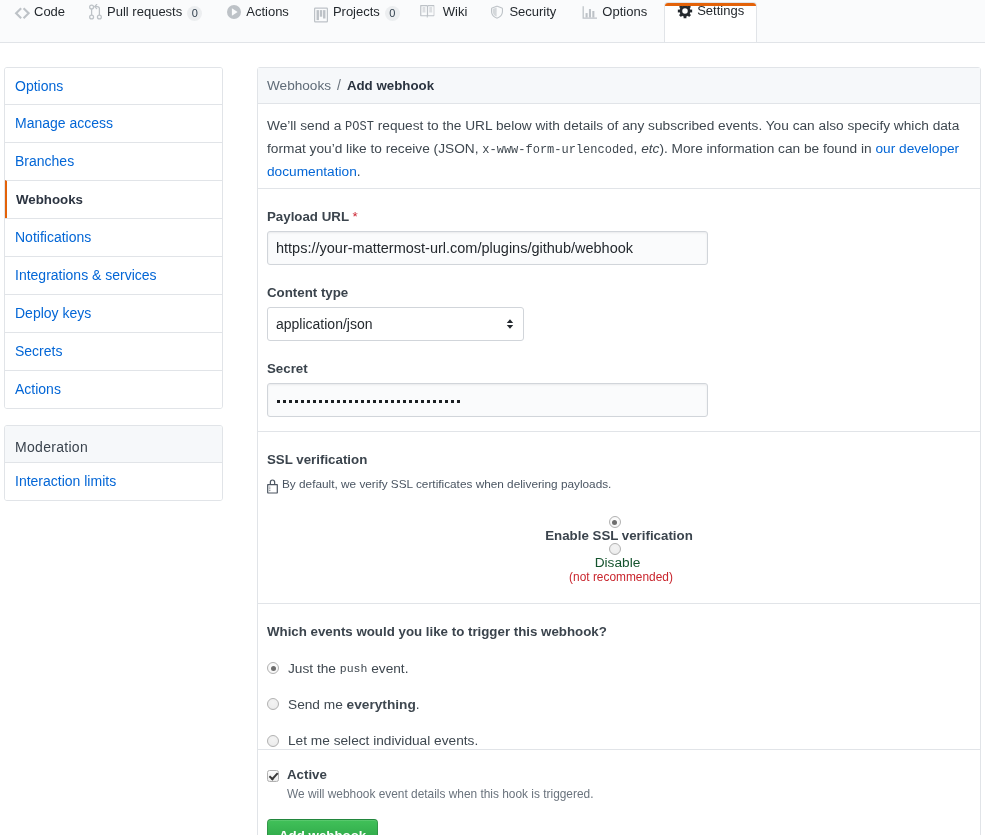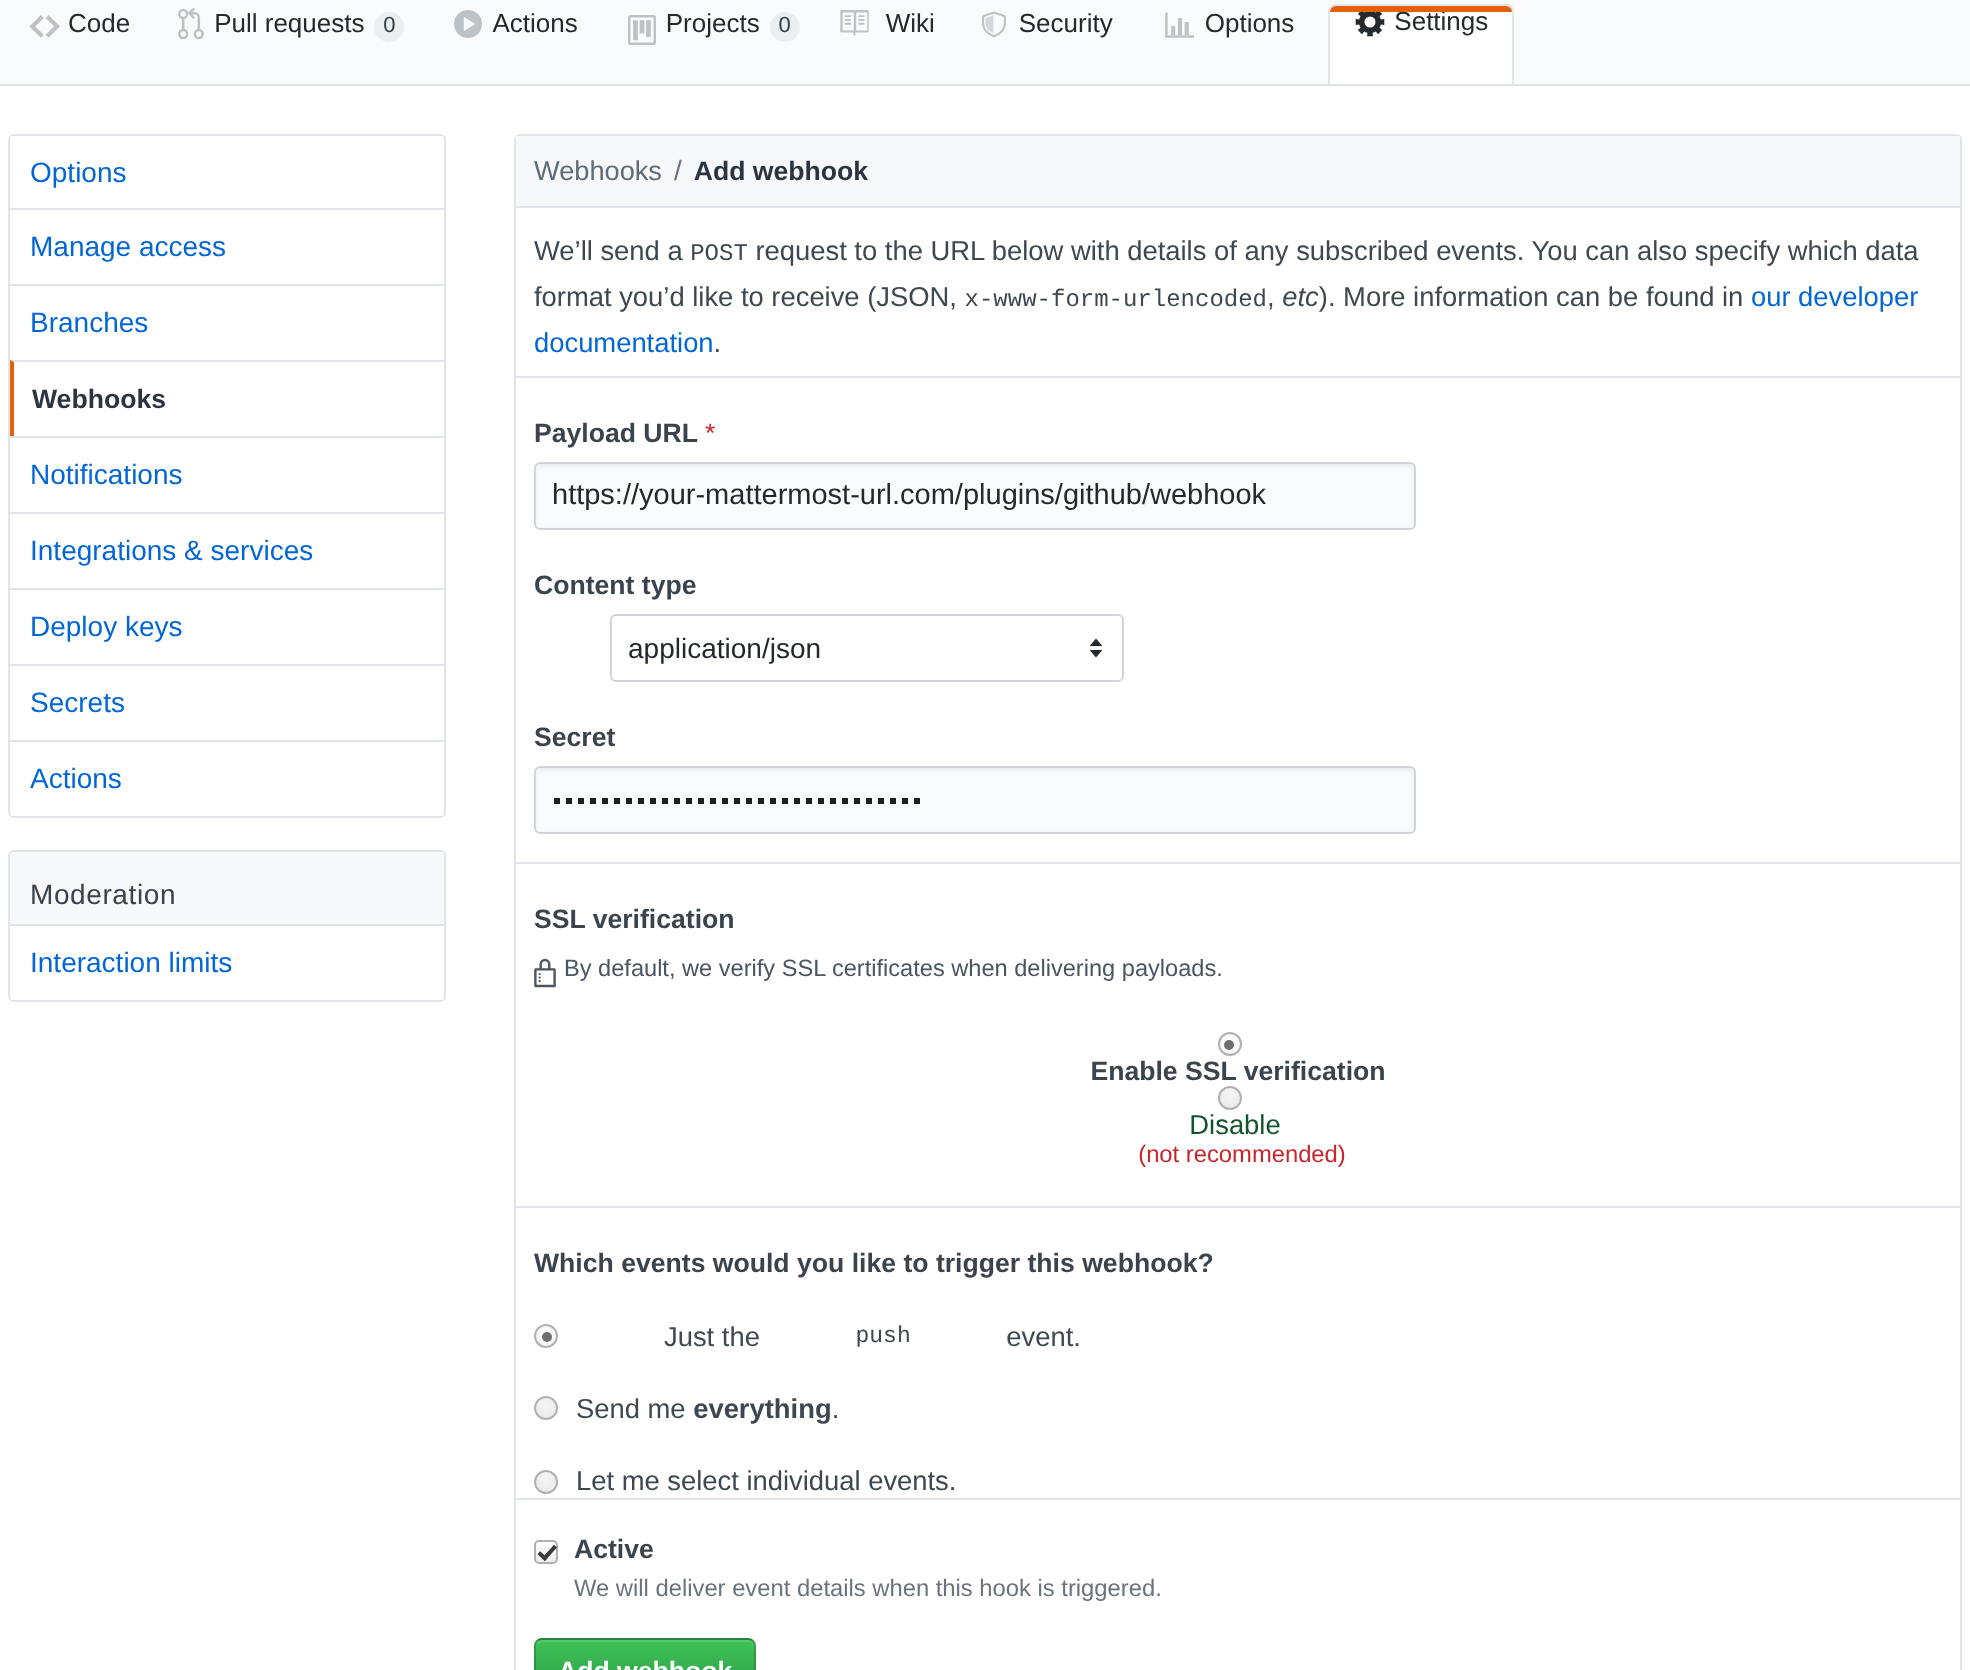--- a/index.html
+++ b/index.html
@@ -53,21 +53,21 @@
   .fgroup{padding-top:19px;}
   .fgroup+.fgroup{padding-top:19px;}
   .flabel{font-size:13.3px;font-weight:700;color:#3b444d;line-height:17px;margin-bottom:6px;letter-spacing:0;}
   .req{color:#cb2431;font-weight:400;}
   .tinput{box-sizing:border-box;width:441px;height:34px;border:1px solid #d1d5da;border-radius:3px;
           background:#fafbfc;padding:6px 8px;font-size:14.5px;color:#24292e;
           font-family:"Liberation Sans",sans-serif;outline:none;box-shadow:inset 0 1px 2px rgba(27,31,35,0.075);}
   .sel{box-sizing:border-box;width:257px;height:34px;border:1px solid #d1d5da;border-radius:3px;
        background:#fff;padding:6px 24px 6px 8px;font-size:14px;color:#24292e;
        font-family:"Liberation Sans",sans-serif;outline:none;
-       -webkit-appearance:none;appearance:none;position:relative;margin-left:38px;}
+       -webkit-appearance:none;appearance:none;position:relative;}
   .selwrap{position:relative;display:inline-block;}
   .selarrow{position:absolute;right:9px;top:9px;width:10px;height:16px;pointer-events:none;}
 
   .pwdots{font-size:0;line-height:0;display:inline-block;}
   .pwdots i{display:inline-block;width:3px;height:3px;background:#1b1f23;margin-right:3px;vertical-align:2px;}
 
   .ssl-note{font-size:11.8px;color:#4a5562;line-height:16px;display:flex;align-items:flex-end;margin-top:6px;}
   .ssl-note .lockicon{margin-right:4px;display:inline-flex;width:11px;height:15px;color:#4c5561;position:relative;top:2px;}
   .radio{-webkit-appearance:none;appearance:none;width:12px;height:12px;margin:0 9px 0 0;flex:0 0 auto;
          border-radius:50%;border:1px solid #b1b1b1;
@@ -82,21 +82,21 @@
   .cbx:checked:after{content:"";position:absolute;left:3.4px;top:0.4px;width:3.3px;height:7.2px;
        border:solid #3a3a3a;border-width:0 2.1px 2.1px 0;transform:rotate(42deg);}
   .sslopt{margin-top:24px;display:flex;align-items:center;flex-direction:column;}
   .sslopt .b{font-weight:700;font-size:13.3px;color:#3b444d;}
   .sslopt .dis{color:#14532d;font-size:13.7px;margin-left:-3px;}
   .sslopt .disnote{color:#c9252d;font-size:11.9px;margin-left:4px;}
   .sslopt .gap{width:15.5px;}
 
   .evhead{font-size:13.3px;font-weight:700;color:#3b444d;line-height:17px;padding-top:19px;margin-bottom:-3px;}
   .evrow{display:flex;align-items:center;font-size:13.7px;color:#3f4850;line-height:17px;margin-top:19.3px;}
-  .evhead + .evrow{margin-top:22.5px;gap:44px;}
+  .evhead + .evrow{margin-top:22.5px;}
   .evrow code{font-family:"Liberation Mono",monospace;font-size:11.5px;}
   .evrow span,.intro span{white-space:pre-wrap;}
   .evrow b{font-weight:600;}
 
   .active-row{display:flex;align-items:flex-start;font-size:13.3px;padding-top:17px;}
   .active-label{font-weight:700;font-size:13.3px;color:#3b444d;line-height:16px;}
   .active-note{font-size:11.9px;color:#6a737d;line-height:17px;margin-top:3px;}
 
   .btn{display:inline-block;margin:16px 0 0 0;padding:0 11px;height:34px;line-height:32px;
        font-size:13.3px;font-weight:700;color:#fff;border:1px solid rgba(27,31,35,0.22);border-radius:4px;
@@ -297,19 +297,19 @@
       <input type="radio" class="radio" name="ev" style="">
       <span>Let me select individual events.</span>
     </div>
   </div>
 
   <div class="sec">
     <div class="active-row">
       <input type="checkbox" class="cbx" checked="" style="">
       <div>
         <div class="active-label">Active</div>
-        <div class="active-note">We will deliver event details when this hook is triggered.</div>
+        <div class="active-note">We will webhook event details when this hook is triggered.</div>
       </div>
     </div>
     <button class="btn">Add webhook</button>
   </div>
 
 </div>
 
 </body></html>

